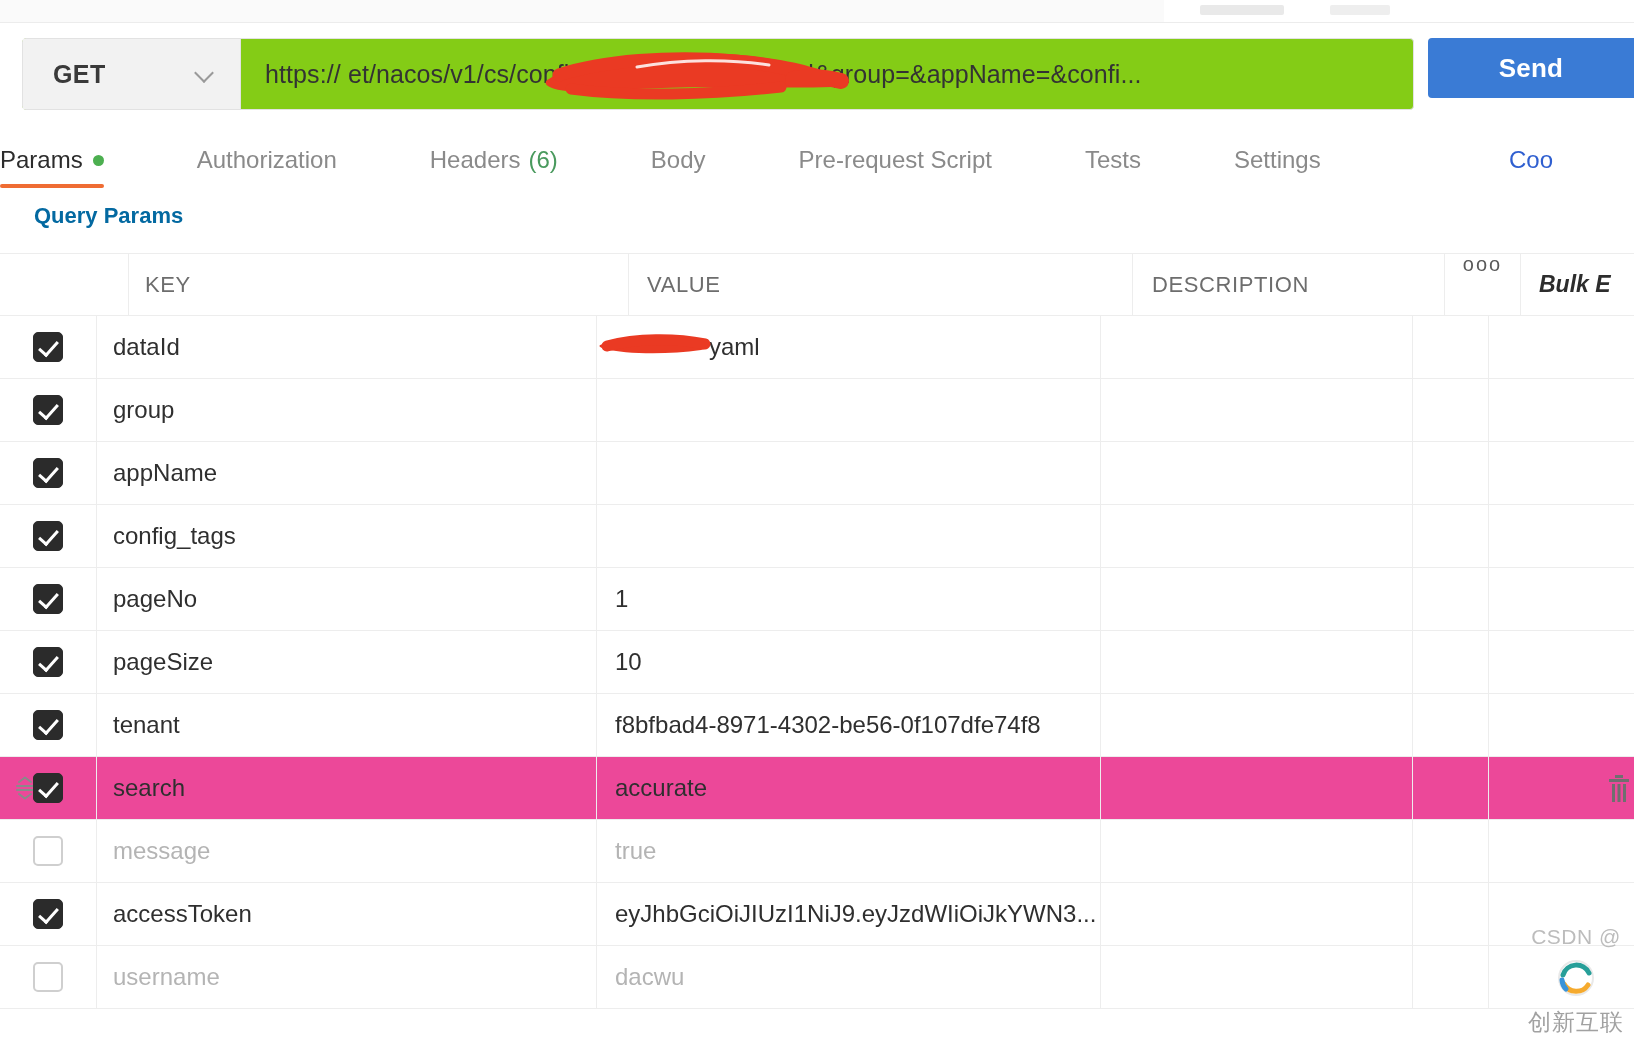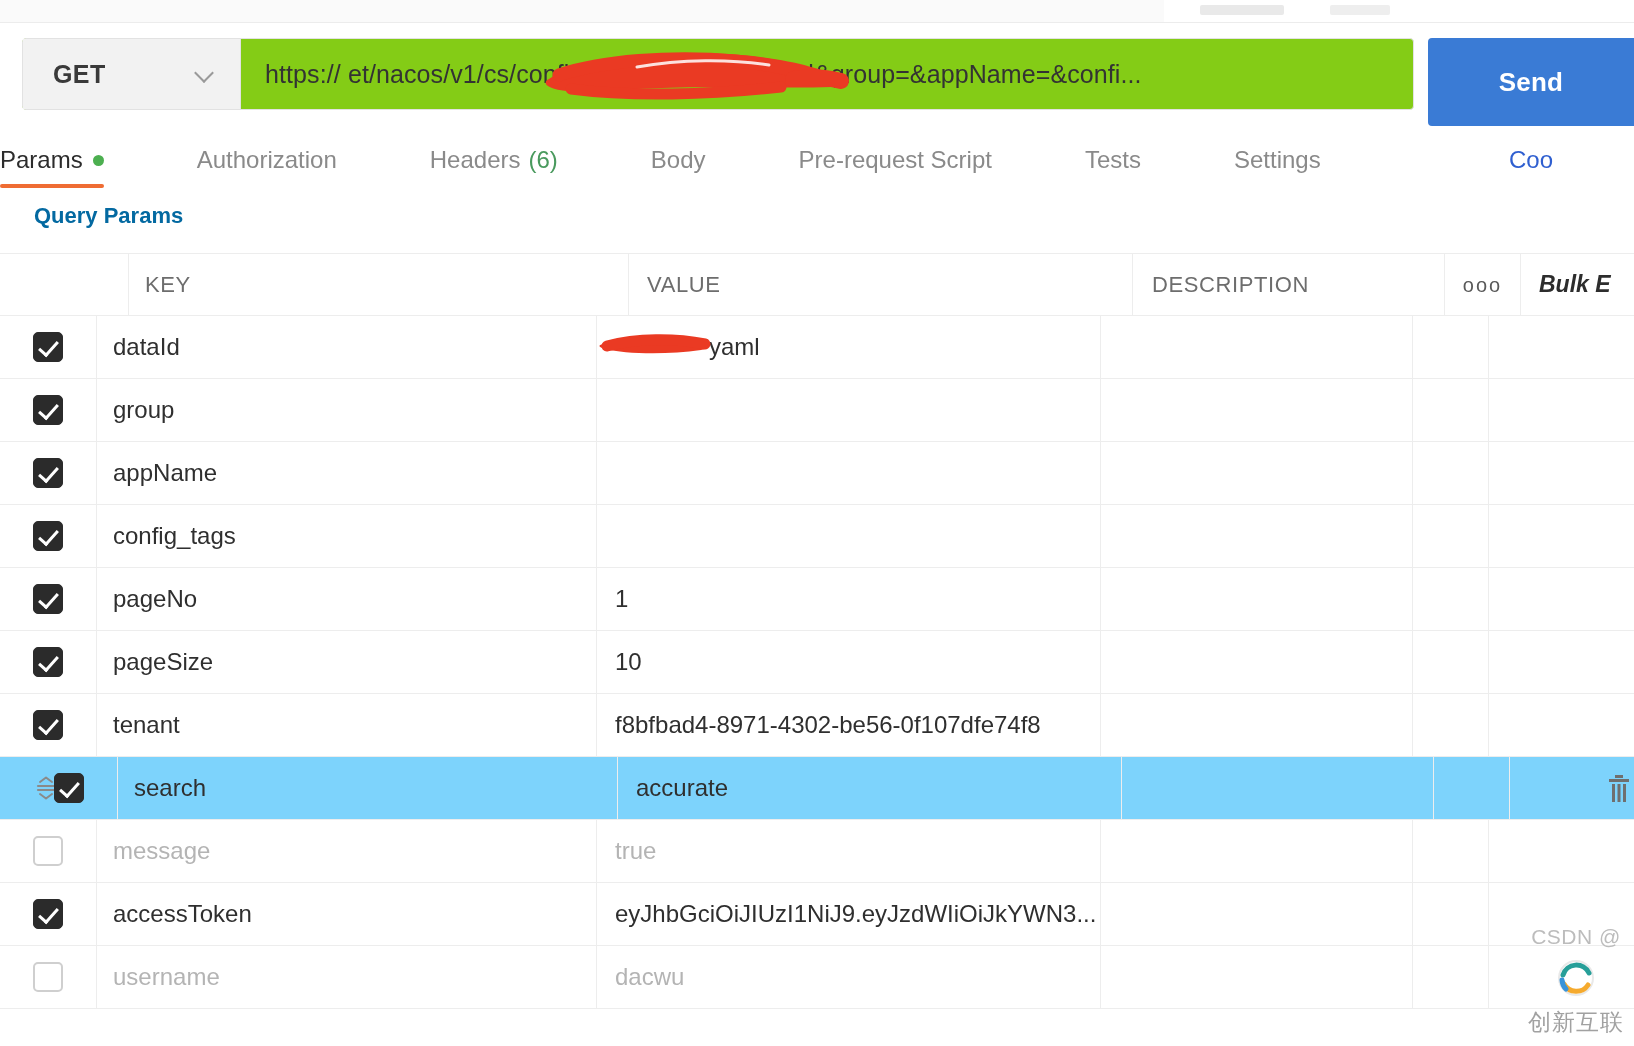--- a/index.html
+++ b/index.html
@@ -108,21 +108,21 @@
   .scribble-url {
     position: absolute;
     left: 300px; top: 6px;
     width: 320px; height: 60px;
     pointer-events: none;
   }
 
   .send-btn {
     position: absolute;
     left: 1428px; top: 38px;
-    width: 206px; height: 88px;
+    width: 206px; height: 60px;
     background: #3a7bd5;
     border-radius: 4px 0 0 4px;
     display: flex;
     align-items: center;
     justify-content: center;
     cursor: pointer;
   }
   .send-btn span {
     color: #ffffff;
     font-size: 26px;
@@ -201,21 +201,21 @@
     display: flex;
     border-bottom: 1px solid #ededed;
     box-sizing: border-box;
     height: 63px;
     position: relative;
   }
   .row.header {
     border-top: 1px solid #ededed;
     padding-left: 32px;
   }
-  .row.hovered { background: #7dd3fc; padding-left: 21px; }
+  .row.hovered { background: #ec4899; }
 
   .c-check {
     width: 97px;
     border-right: 1px solid #ededed;
     display: flex;
     align-items: center;
     justify-content: center;
     box-sizing: border-box;
     position: relative;
   }
@@ -242,21 +242,21 @@
     border-right: 1px solid #ededed;
     display: flex;
     align-items: center;
     padding-left: 19px;
     box-sizing: border-box;
   }
   .c-dots {
     width: 76px;
     border-right: 1px solid #ededed;
     display: flex;
-    align-items: center;
+    align-items: flex-start;
     justify-content: center;
     box-sizing: border-box;
   }
   .c-bulk {
     flex: 1;
     display: flex;
     align-items: center;
     padding-left: 18px;
     box-sizing: border-box;
     overflow: hidden;

